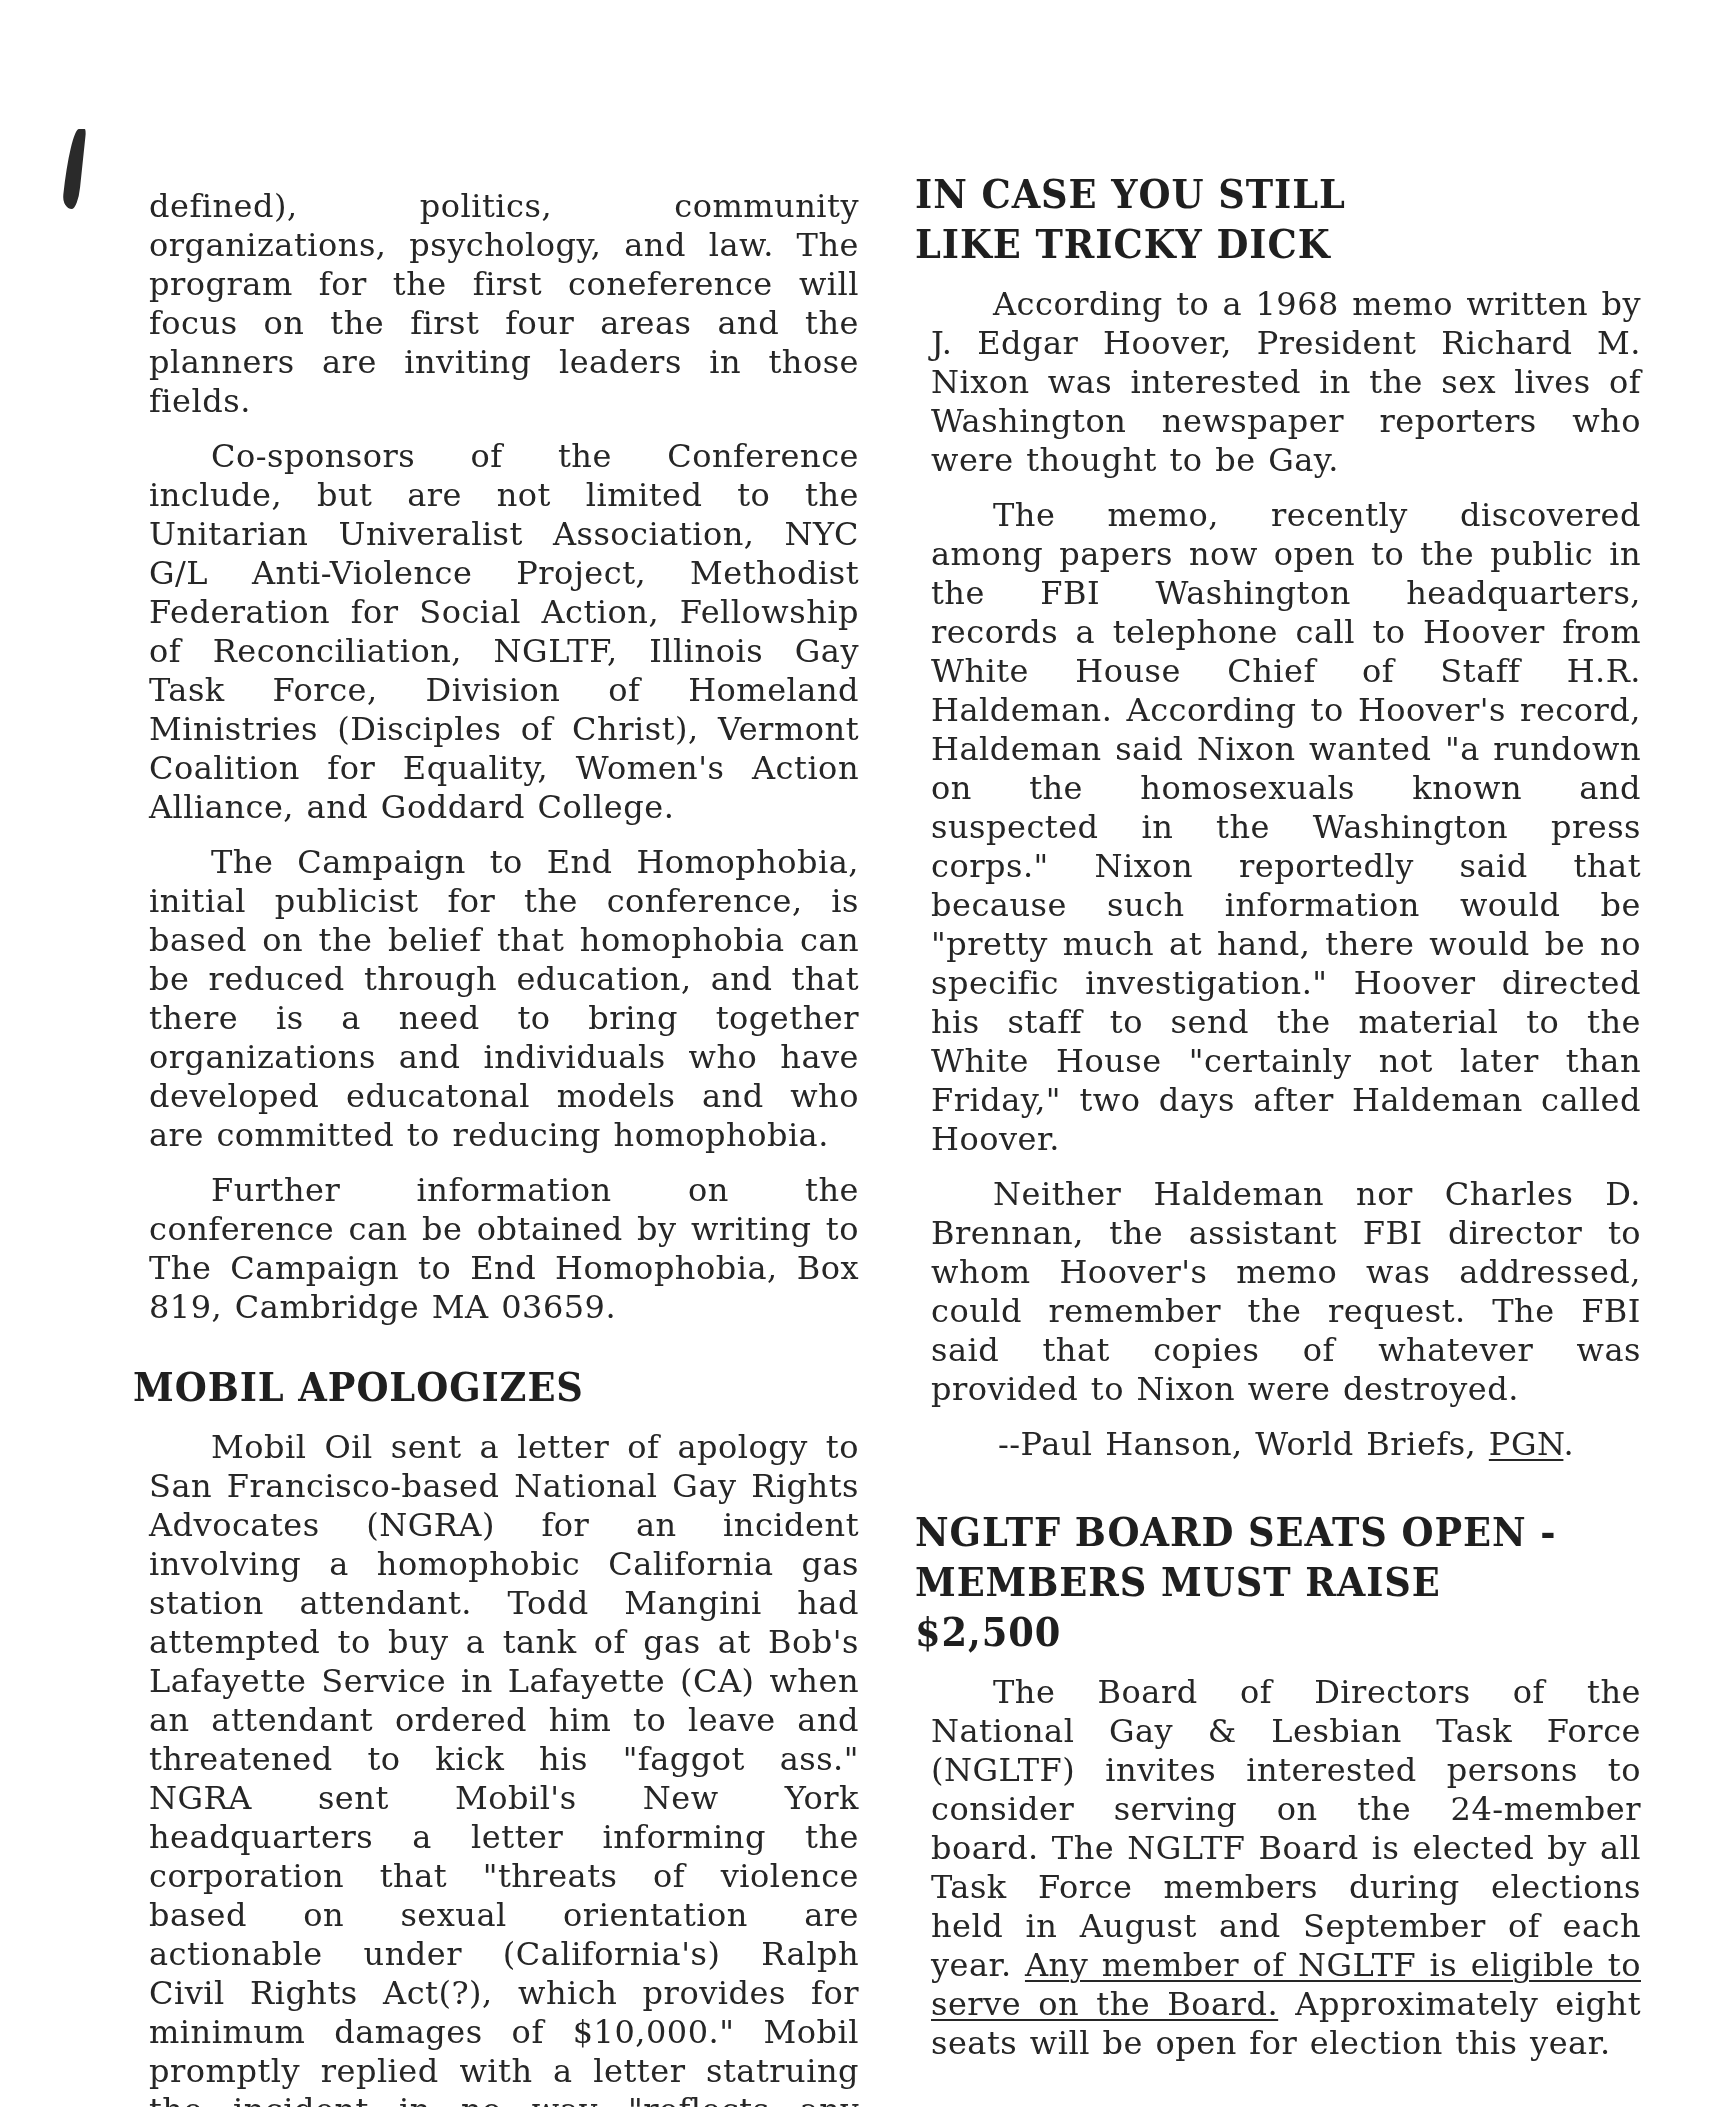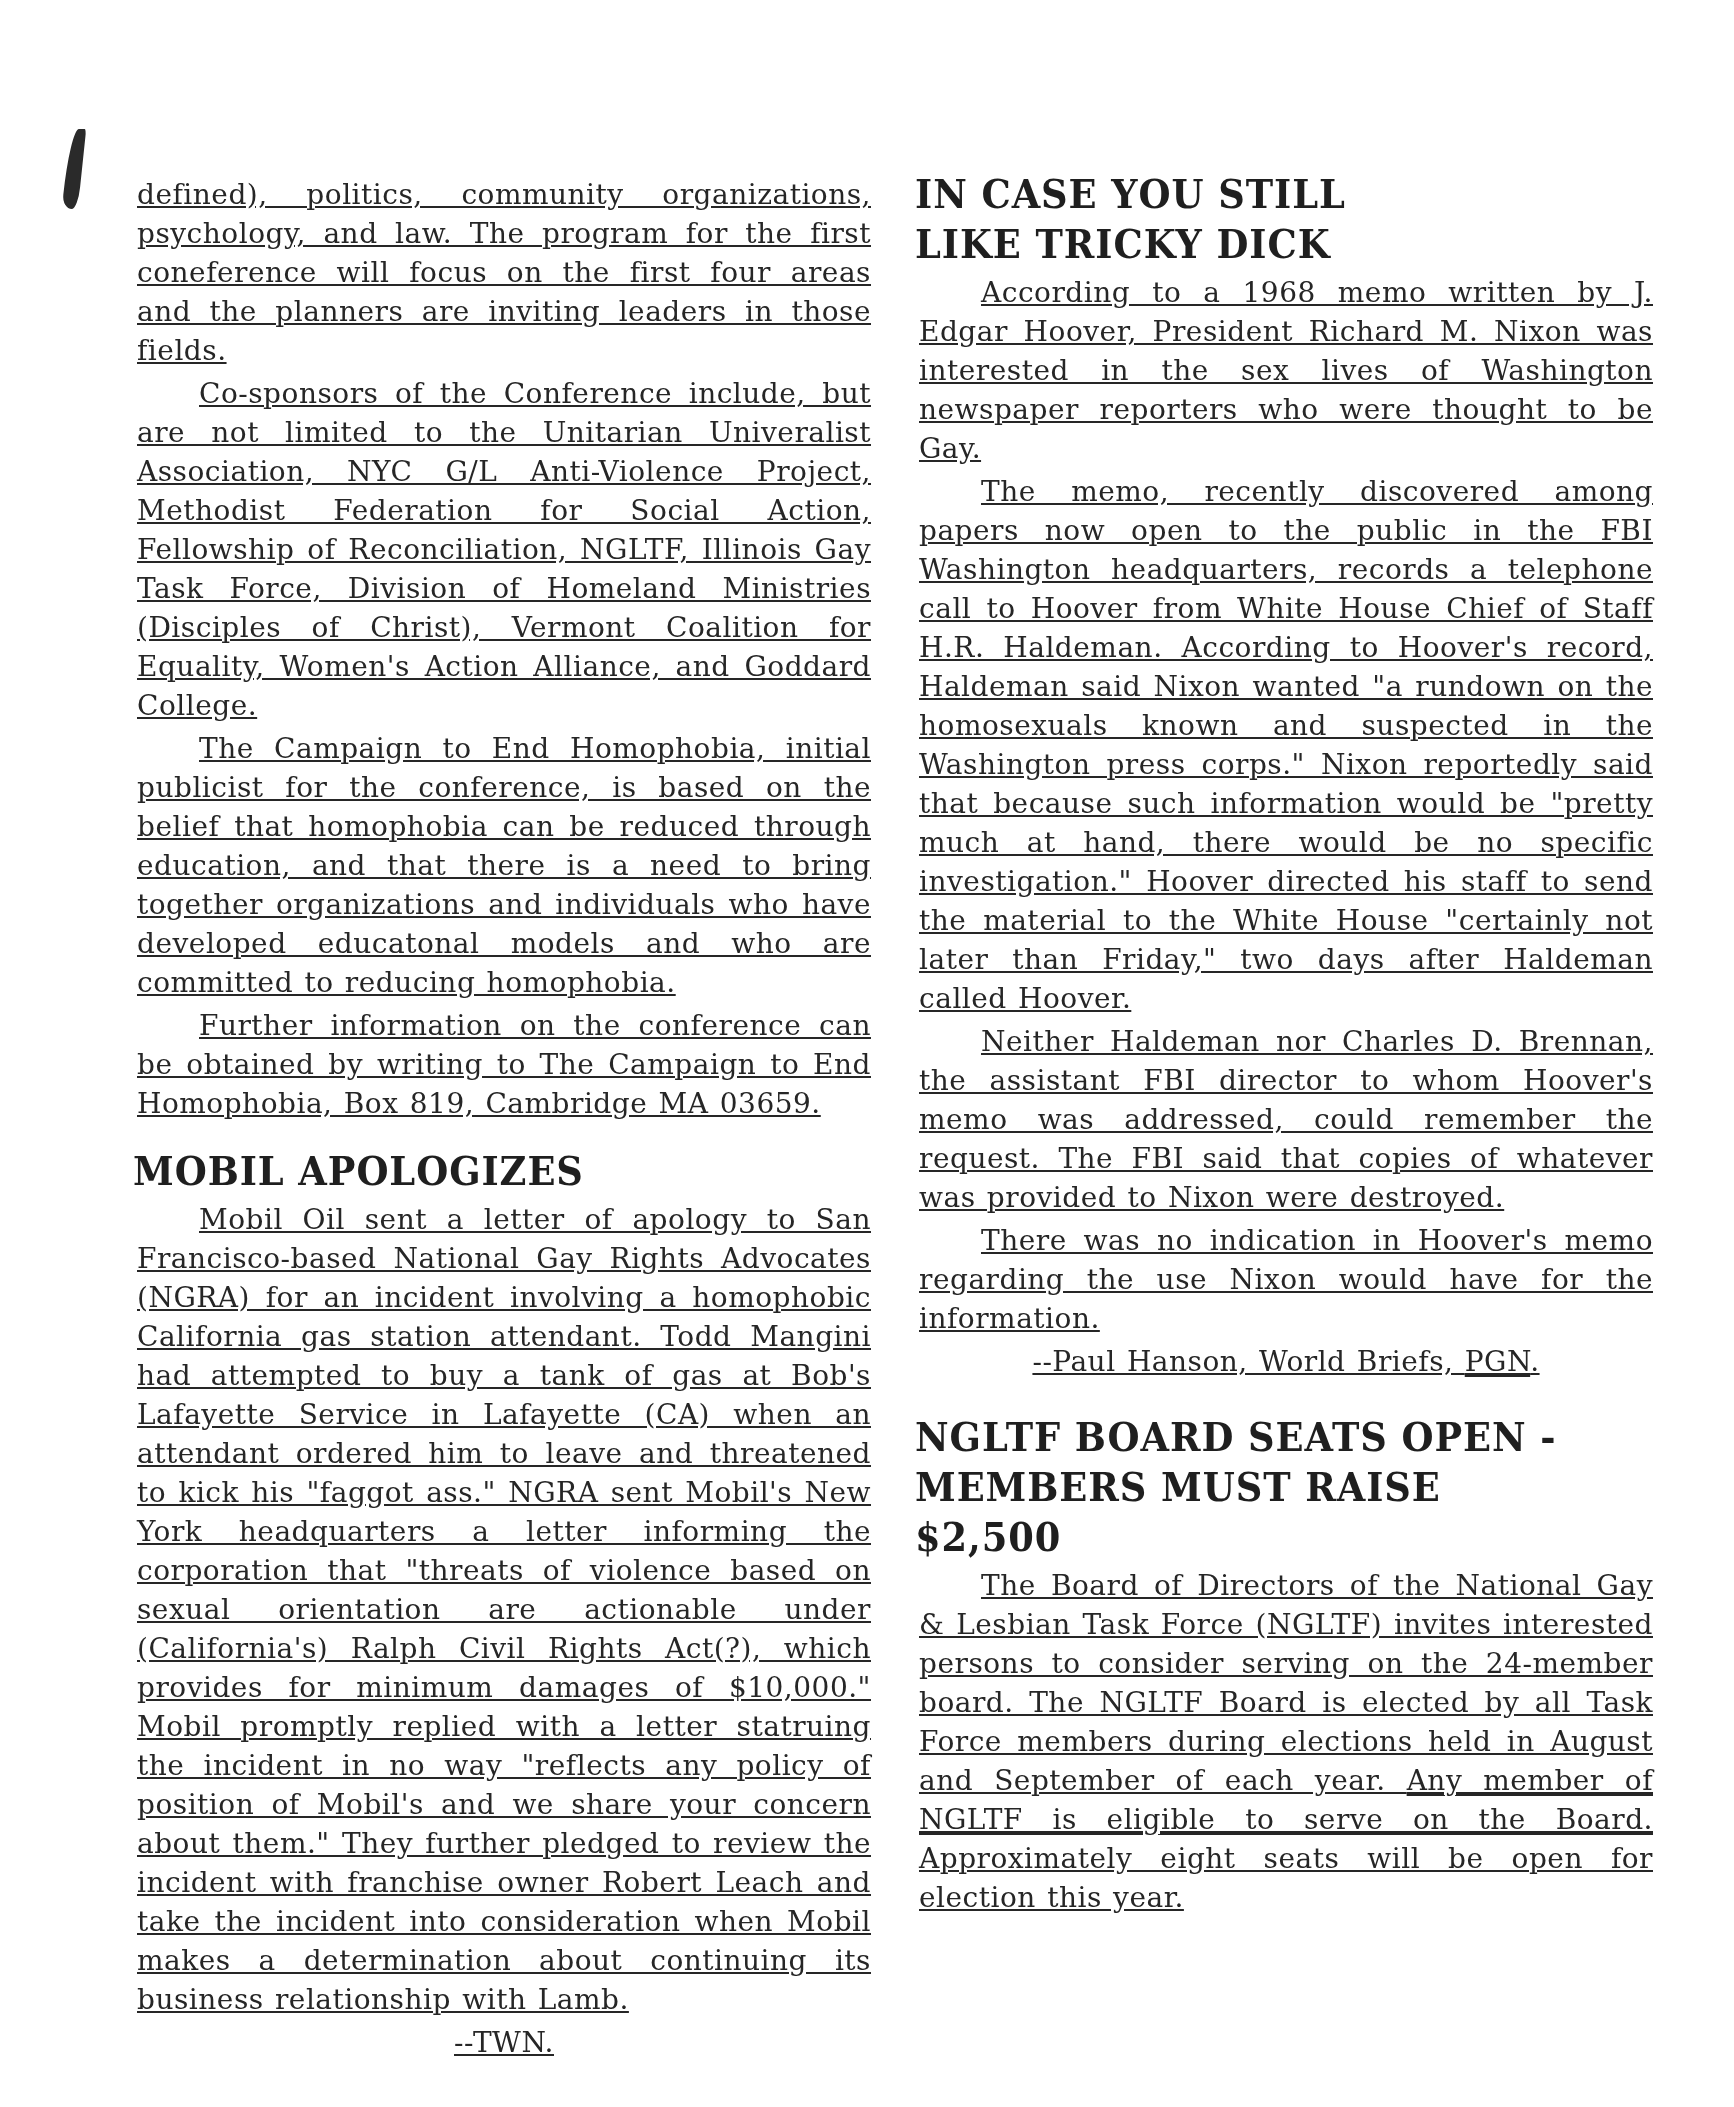--- a/index.html
+++ b/index.html
@@ -11,22 +11,22 @@
     position: absolute; left: 66px; top: 129px; width: 16px; height: 80px;
     background: #2a2a2a; border-radius: 60% 10% 40% 70% / 90% 10% 30% 20%;
     transform: skewX(-6deg);
   }
   .col {
     position: absolute; top: 171px;
   }
   .col-left { left: 133px; width: 742px; }
   .col-right { left: 915px; width: 742px; top: 169px; }
   p {
-    margin: 4px; font-size: 28px; line-height: 39px; text-align: justify;
-    letter-spacing: 0.5px; word-spacing: 1.9px; text-decoration: underline;
+    margin: 16px; font-size: 32px; line-height: 39px; text-align: justify;
+    letter-spacing: 0.5px; word-spacing: 1.9px;
   }
   p.indent { text-indent: 62px; }
   p.sig { text-align: center; }
   h2 {
     margin: 0; font-family: "DejaVu Serif", serif; font-weight: bold;
     font-size: 40px; line-height: 50px; letter-spacing: 1px;
     transform: scaleX(0.92); transform-origin: left center; color: #1f1f1f;
   }
   .gap-h { height: 19px; }
   .gap-s { height: 27px; }
@@ -47,20 +47,19 @@
   <p class="indent">Mobil Oil sent a letter of apology to San Francisco-based National Gay Rights Advocates (NGRA) for an incident involving a homophobic California gas station attendant. Todd Mangini had attempted to buy a tank of gas at Bob's Lafayette Service in Lafayette (CA) when an attendant ordered him to leave and threatened to kick his "faggot ass." NGRA sent Mobil's New York headquarters a letter informing the corporation that "threats of violence based on sexual orientation are actionable under (California's) Ralph Civil Rights Act(?), which provides for minimum damages of $10,000." Mobil promptly replied with a letter statruing the incident in no way "reflects any policy of position of Mobil's and we share your concern about them." They further pledged to review the incident with franchise owner Robert Leach and take the incident into consideration when Mobil makes a determination about continuing its business relationship with Lamb.</p>
   <p class="sig">--TWN.</p>
 </div>
 
 <div class="col col-right">
   <h2>IN CASE YOU STILL</h2>
   <h2>LIKE TRICKY DICK</h2>
   <p class="indent">According to a 1968 memo written by J. Edgar Hoover, President Richard M. Nixon was interested in the sex lives of Washington newspaper reporters who were thought  to be Gay.</p>
   <p class="indent">The memo, recently discovered among papers now open to the public in the FBI Washington headquarters, records a telephone call to Hoover from White House Chief of Staff H.R. Haldeman. According to Hoover's record, Haldeman said Nixon wanted "a rundown on the homosexuals known and suspected in the Washington press corps." Nixon reportedly said that because such information would be "pretty much at hand, there would be no specific investigation." Hoover directed his staff to send the material to the White House "certainly not later than Friday," two days after Haldeman called Hoover.</p>
   <p class="indent">Neither Haldeman nor Charles D. Brennan, the assistant FBI director to whom Hoover's memo was addressed, could remember the request. The FBI said that copies of whatever was provided to Nixon were destroyed.</p>
-  <p class="indent">There was no indication in Hoover's memo regarding the use Nixon would have for the information.</p>
   <p class="sig"><span>--Paul Hanson, World Briefs, </span><u>PGN</u><span>.</span></p>
   <div class="gap-s"></div>
   <h2>NGLTF BOARD SEATS OPEN -</h2>
   <h2>MEMBERS MUST RAISE $2,500</h2>
   <p class="indent"><span>The Board of Directors of the National Gay &amp; Lesbian Task Force (NGLTF) invites interested persons to consider serving on the 24-member board. The NGLTF Board is elected by all Task Force members during elections held in August and September of each year. </span><u>Any member of NGLTF is eligible to serve on the Board.</u><span> Approximately eight seats will be open for election this year.</span></p>
 </div>
 
 
 </body></html>

